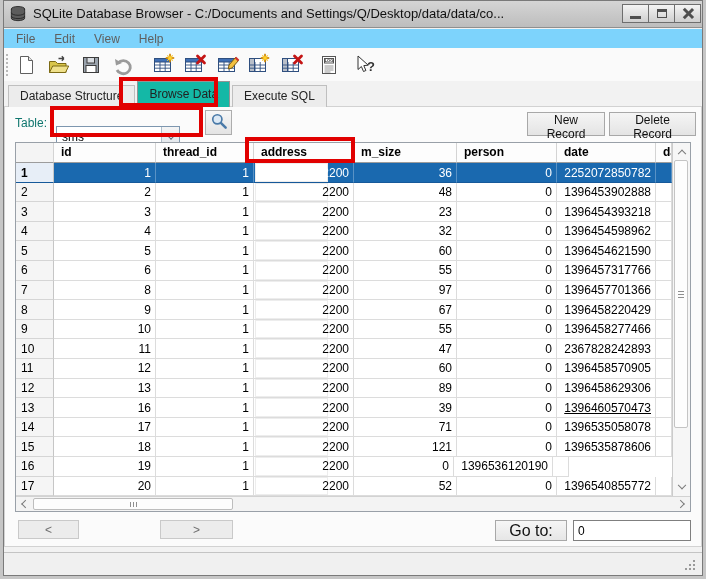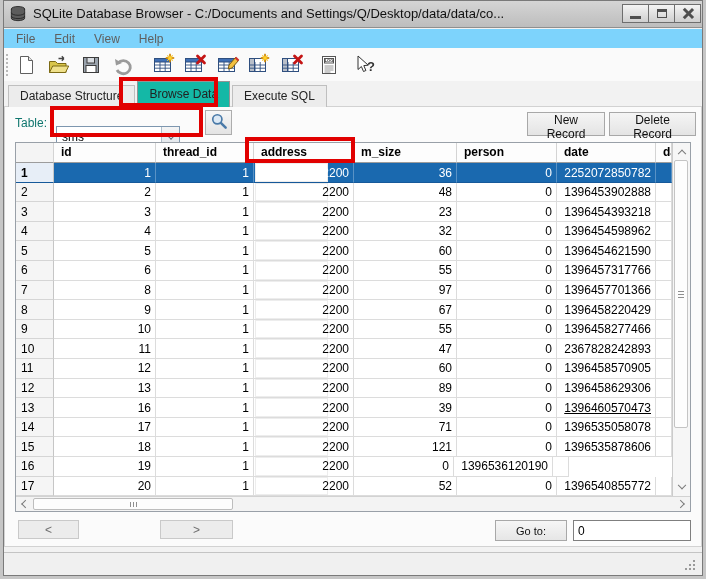--- a/index.html
+++ b/index.html
@@ -99,21 +99,21 @@
   .chv.rt{transform:rotate(-45deg) translate(-1px,-1px);border-color:#7a7a7a;}
   .hthumb{position:absolute;left:17px;top:1px;width:200px;height:12px;background:#fdfdfd;
     border:1px solid #bdbdbd;border-radius:2px;}
   .hthumb .g3{position:absolute;top:2.5px;bottom:2.5px;left:50%;width:1px;background:#8f8f8f;
     box-shadow:-3px 0 #8f8f8f,3px 0 #8f8f8f;}
   
   .pagerbtn{position:absolute;top:520px;height:19px;background:#ececec;border:1px solid #c9c9c9;
     color:#6e6e6e;font-size:12px;line-height:16px;text-align:center;}
   .pg-prev{left:18px;width:61px;} .pg-next{left:160px;width:73px;}
   .pg-label{position:absolute;left:90px;top:522px;width:68px;text-align:center;font-size:12px;color:#111;margin-top:44px;}
-  .gotobtn{position:absolute;left:495px;top:520px;width:72px;height:21px;font-size:11px;color:#111;
+  .gotobtn{position:absolute;left:495px;top:520px;width:72px;height:21px;font-size:16px;color:#111;
     background:linear-gradient(#f6f6f6,#e6e6e6);border:1px solid #a8a8a8;}
   .gotoinput{position:absolute;left:573px;top:520px;width:118px;height:21px;border:1px solid #7f7f7f;
     background:#fff;font-size:12px;padding:0 4px;}
   
   .statusbar{position:absolute;left:3px;right:3px;top:552px;height:24px;background:#f0f0f0;
     border-top:1px solid #c4c4c4;}
   .grip-dots{position:absolute;right:8px;bottom:6px;width:2px;height:2px;background:#9a9a9a;
     box-shadow:0 -4px #9a9a9a,0 -8px #9a9a9a,-4px 0 #9a9a9a,-4px -4px #9a9a9a,-8px 0 #9a9a9a;}
   
   .anno{position:absolute;border:4px solid #e10000;z-index:50;pointer-events:none;}

